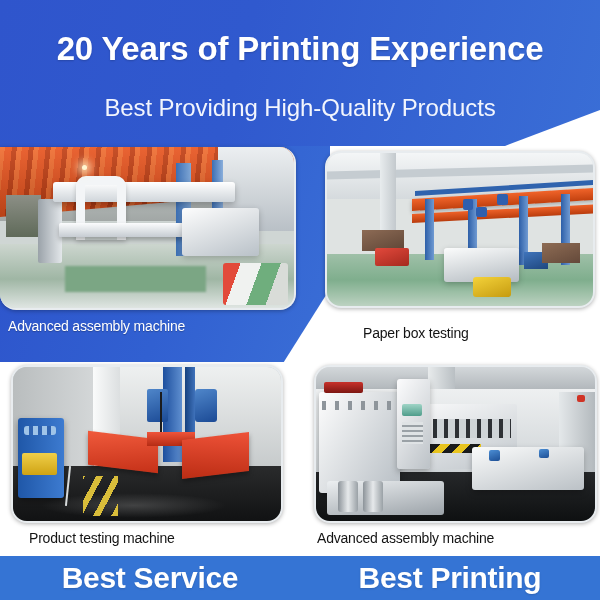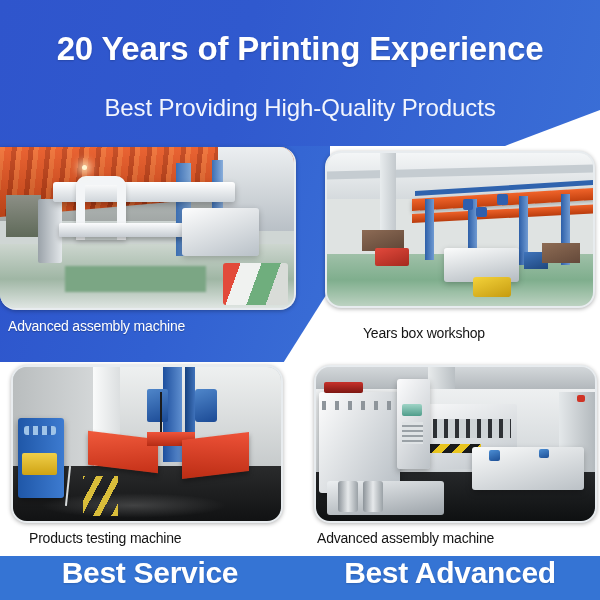--- a/index.html
+++ b/index.html
@@ -42,21 +42,21 @@
     position:absolute; left:0; top:140px; width:330px; height:222px;
     background:linear-gradient(110deg,#2d53cb 0%,#3160d1 55%,#3a6ed6 100%);
     clip-path:polygon(0% 0%, 100% 0%, 100% 67%, 86% 100%, 0% 100%);
     z-index:1;
   }
 
   
   .bottom-banner {
     position:absolute; left:0; bottom:0; width:600px; height:44px;
     background:#3574d4; z-index:6;
-    display:flex; 
+    display:flex; align-items:center;
   }
   .banner-cell {
     flex:1 1 50%; text-align:center;
     color:#ffffff; font-size:30px; font-weight:bold;
     letter-spacing:-0.3px;
     text-shadow:0 1px 2px rgba(0,0,0,0.15);
   }
 
   
   .card { position:absolute; z-index:5; }
@@ -300,21 +300,21 @@
         <div class="sign s2"></div>
         <div class="sign s3"></div>
       <div class="brown"></div>
         <div class="redstack"></div>
       <div class="mach"></div>
         <div class="fork"></div>
       <div class="bluebale"></div>
         <div class="brown2"></div>
     </div>
   </div>
-  <div class="cap dark" style="left:363px; top:325px;">Years box workshop</div>
+  <div class="cap dark" style="left:363px; top:325px;">Paper box testing</div>
 
   <div class="card" style="left:11px; top:365px; width:272px; height:158px;">
     <div class="photo p3">
       <div class="wallL"></div>
         <div class="wallR"></div>
       <div class="maskL"></div>
       <div class="floor"></div>
         <div class="floorHL"></div>
       <div class="colBlue"></div>
         <div class="colBlue2"></div>
@@ -324,21 +324,21 @@
       <div class="cabinet"></div>
         <div class="knobs"></div>
         <div class="cabPanel"></div>
       <div class="plateL"></div>
         <div class="plateM"></div>
         <div class="plateR"></div>
       <div class="stripes"></div>
         <div class="hose"></div>
     </div>
   </div>
-  <div class="cap dark" style="left:29px; top:530px;">Products testing machine</div>
+  <div class="cap dark" style="left:29px; top:530px;">Product testing machine</div>
 
   <div class="card" style="left:314px; top:365px; width:283px; height:158px;">
     <div class="photo p4">
       <div class="roof"></div>
         <div class="roofbeam"></div>
       <div class="wall"></div>
         <div class="floor"></div>
       <div class="cabR"></div>
         <div class="redlite"></div>
       <div class="unitM"></div>
@@ -355,16 +355,16 @@
         <div class="keypad"></div>
       <div class="base"></div>
         <div class="cyl1"></div>
         <div class="cyl2"></div>
     </div>
   </div>
   <div class="cap dark" style="left:317px; top:530px;">Advanced assembly machine</div>
 
   <div class="bottom-banner">
     <div class="banner-cell">Best Service</div>
-    <div class="banner-cell">Best Advanced</div>
+    <div class="banner-cell">Best Printing</div>
   </div>
 
 </div>
 
 </body></html>

